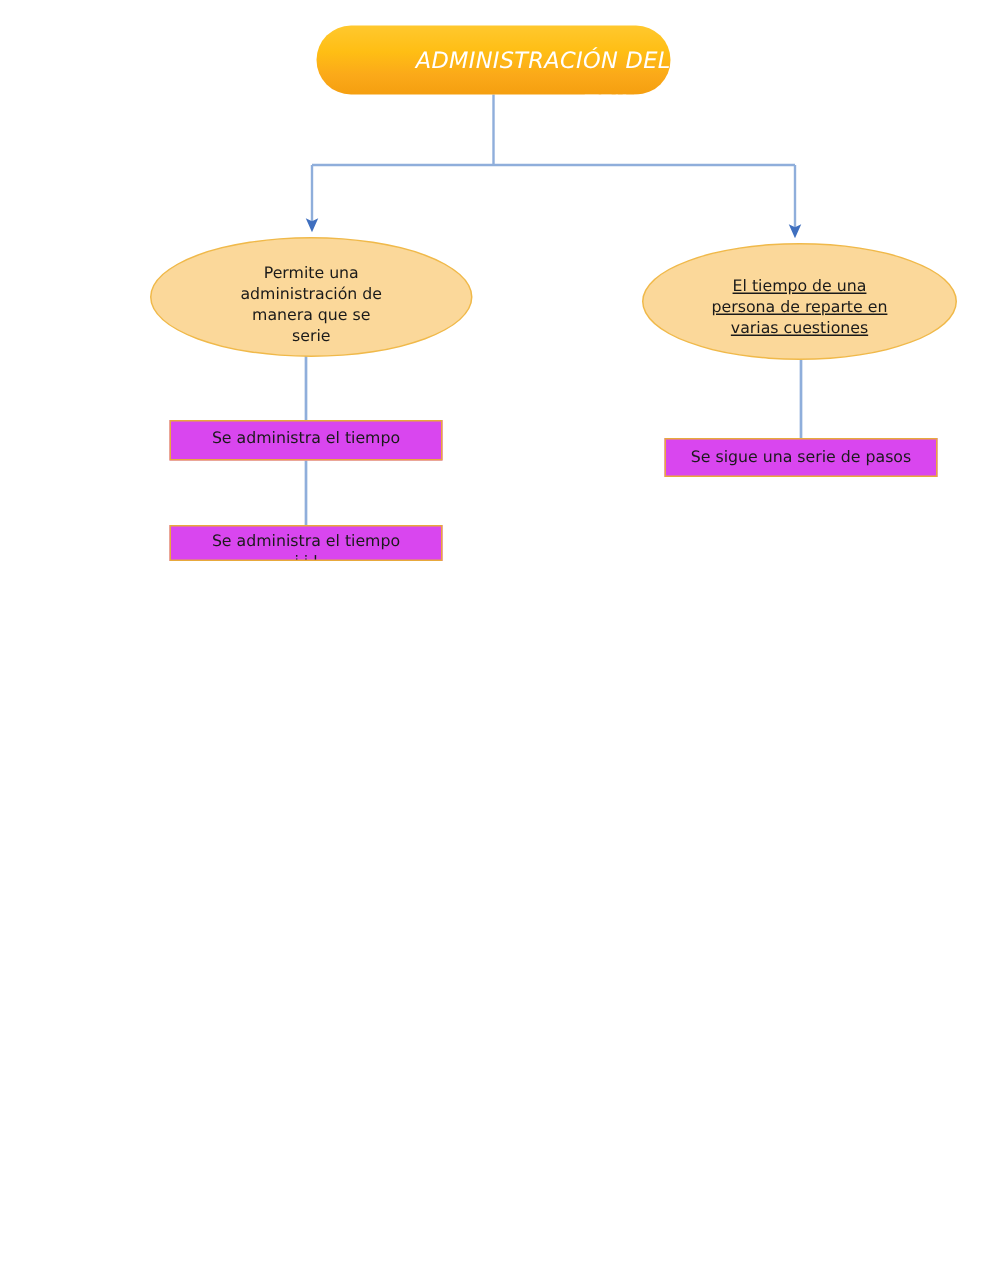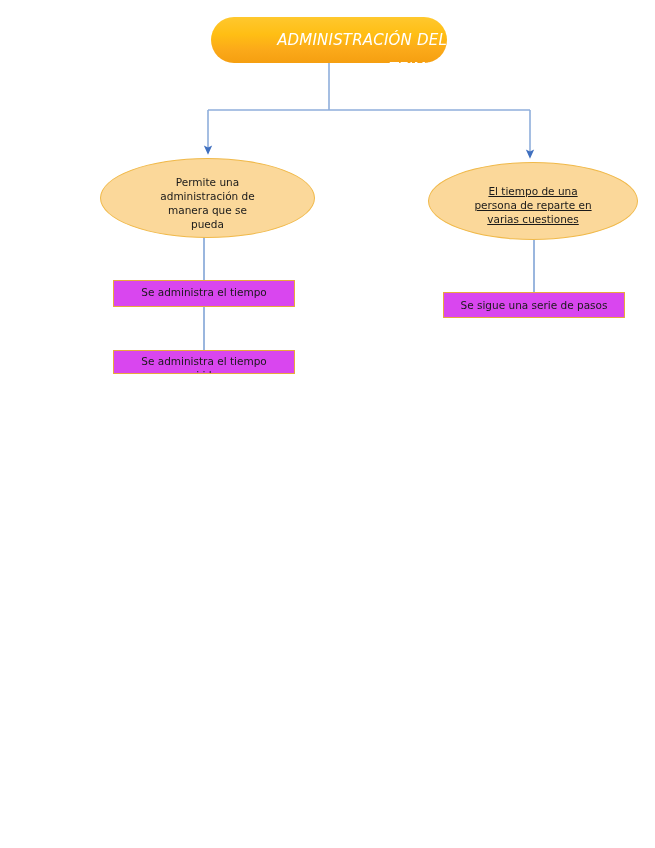--- a/index.html
+++ b/index.html
@@ -171,21 +171,21 @@
 
   <div class="root-node">
     <div class="root-label">ADMINISTRACIÓN DEL
 TEIMPO</div>
   </div>
 
   <div class="ellipse-node" id="ellipse-left">
     <div class="ellipse-label">Permite una
 administración de
 manera que se
-pueda</div>
+serie</div>
   </div>
 
   <div class="ellipse-node" id="ellipse-right">
     <div class="ellipse-label">El tiempo de una
 persona de reparte en
 varias cuestiones</div>
   </div>
 
   <div class="box-node" id="box-left-top">
     <div class="box-label">Se administra el tiempo

